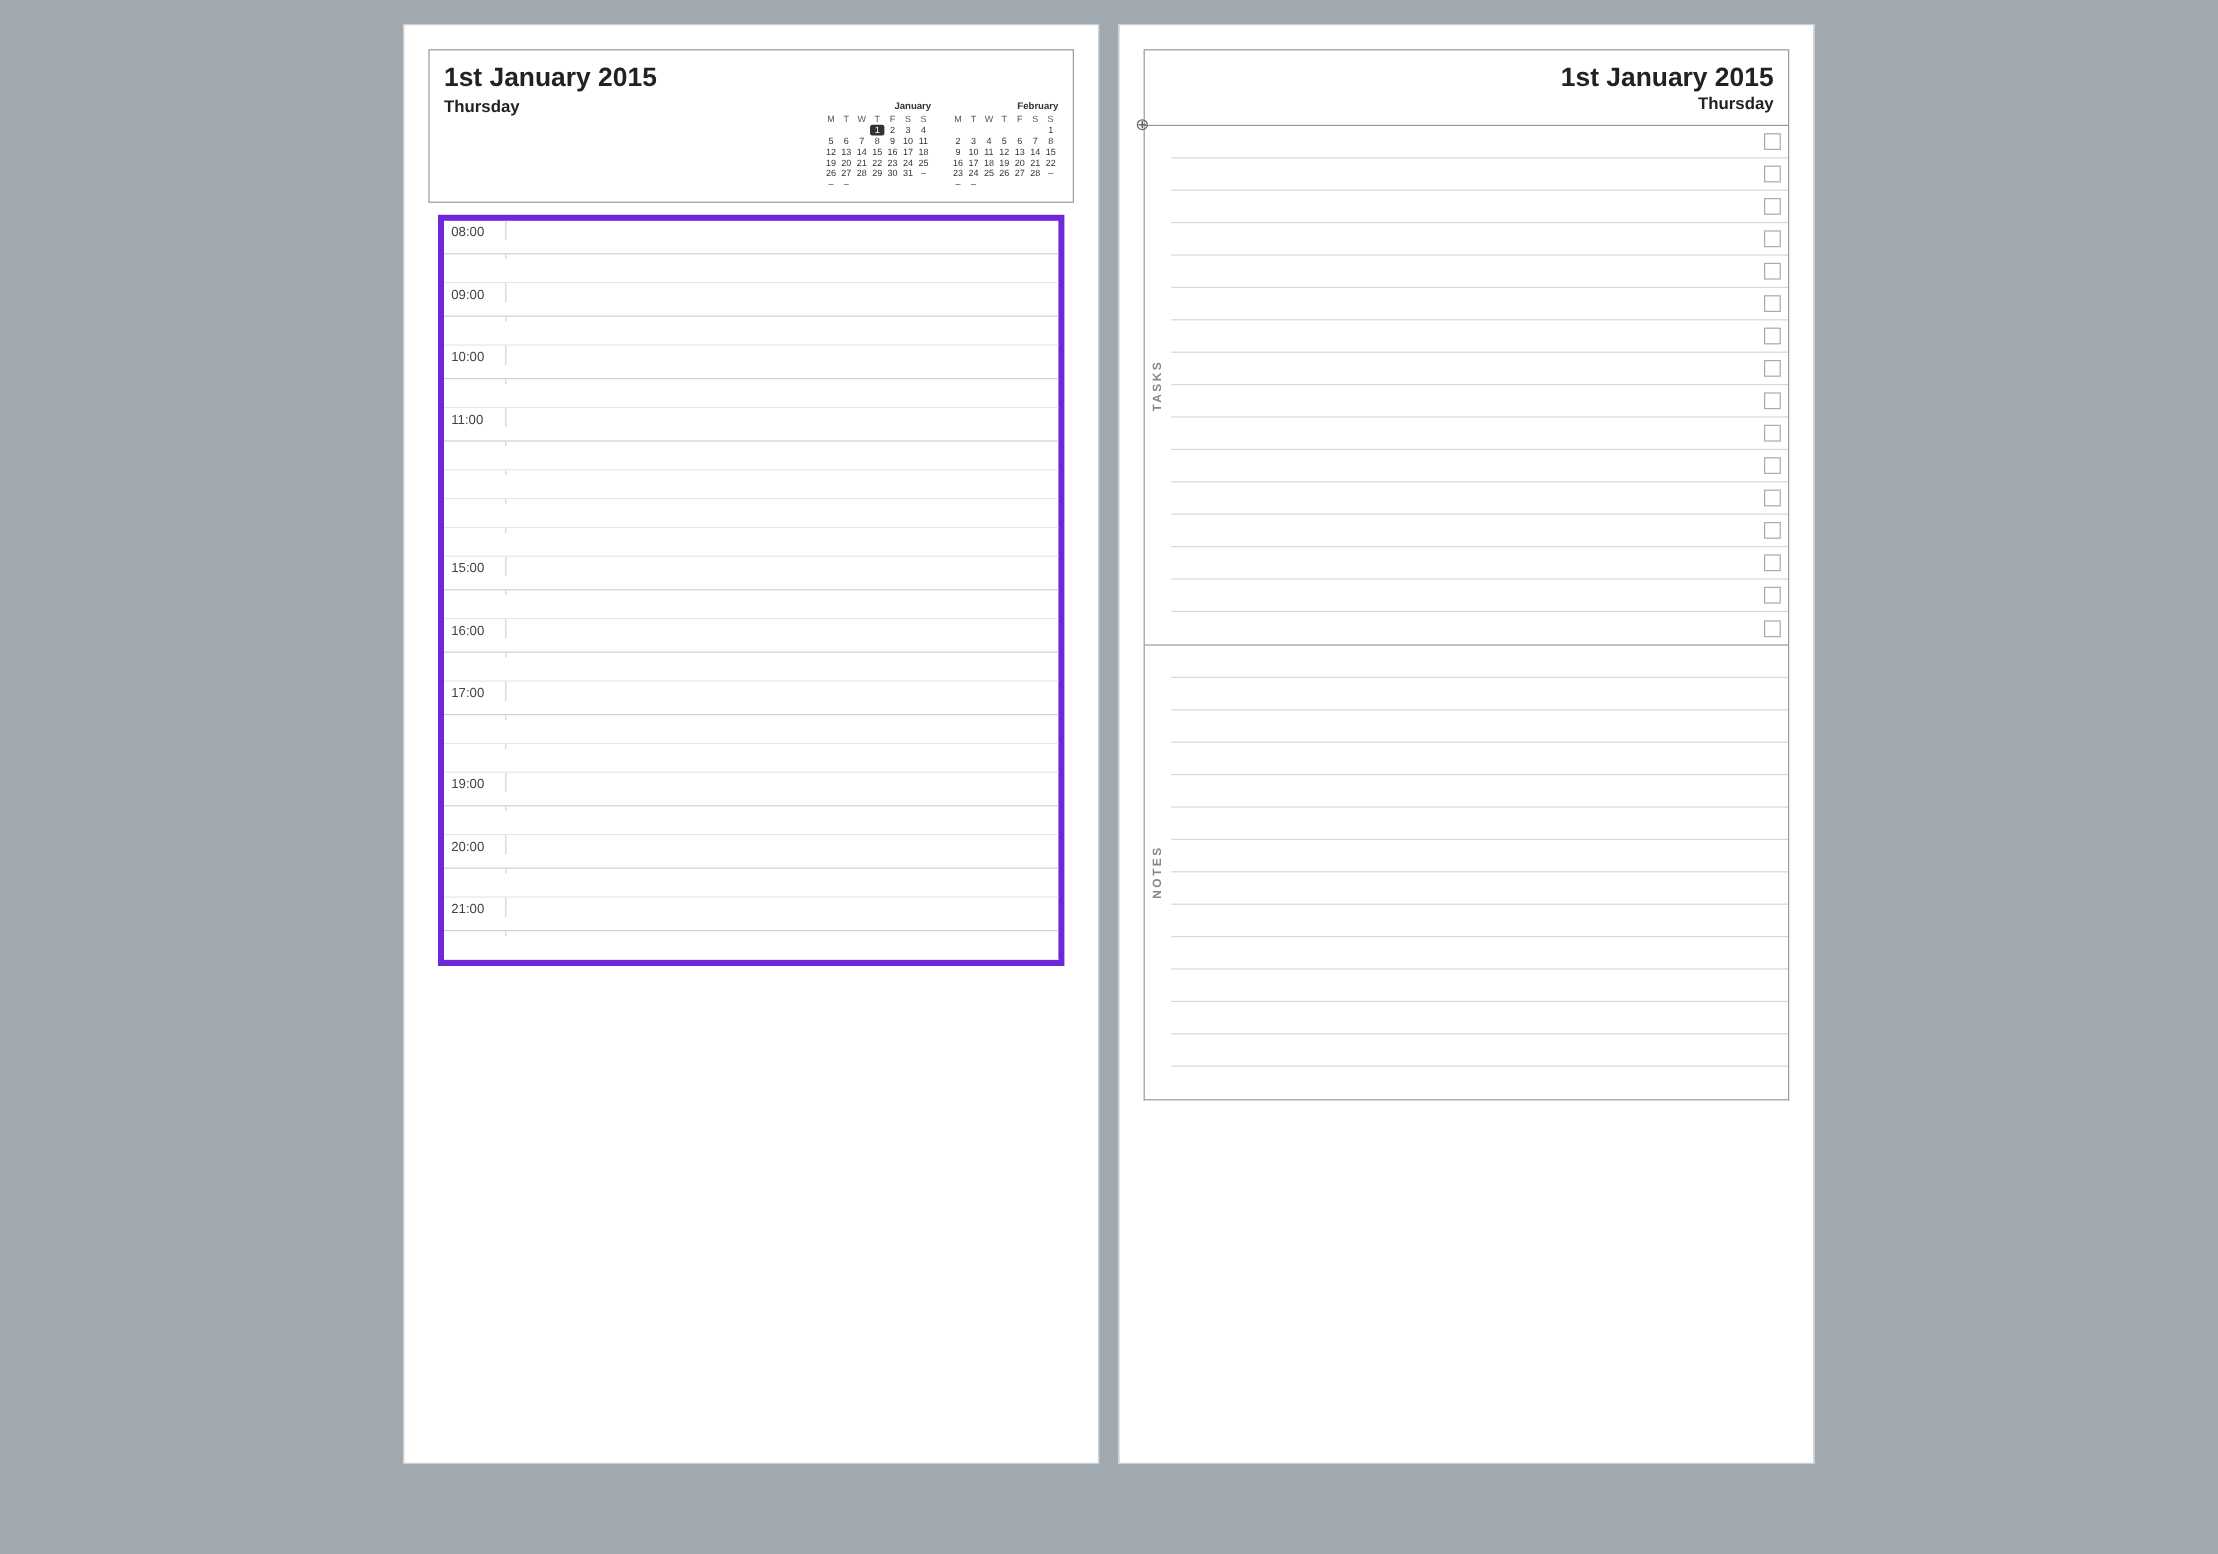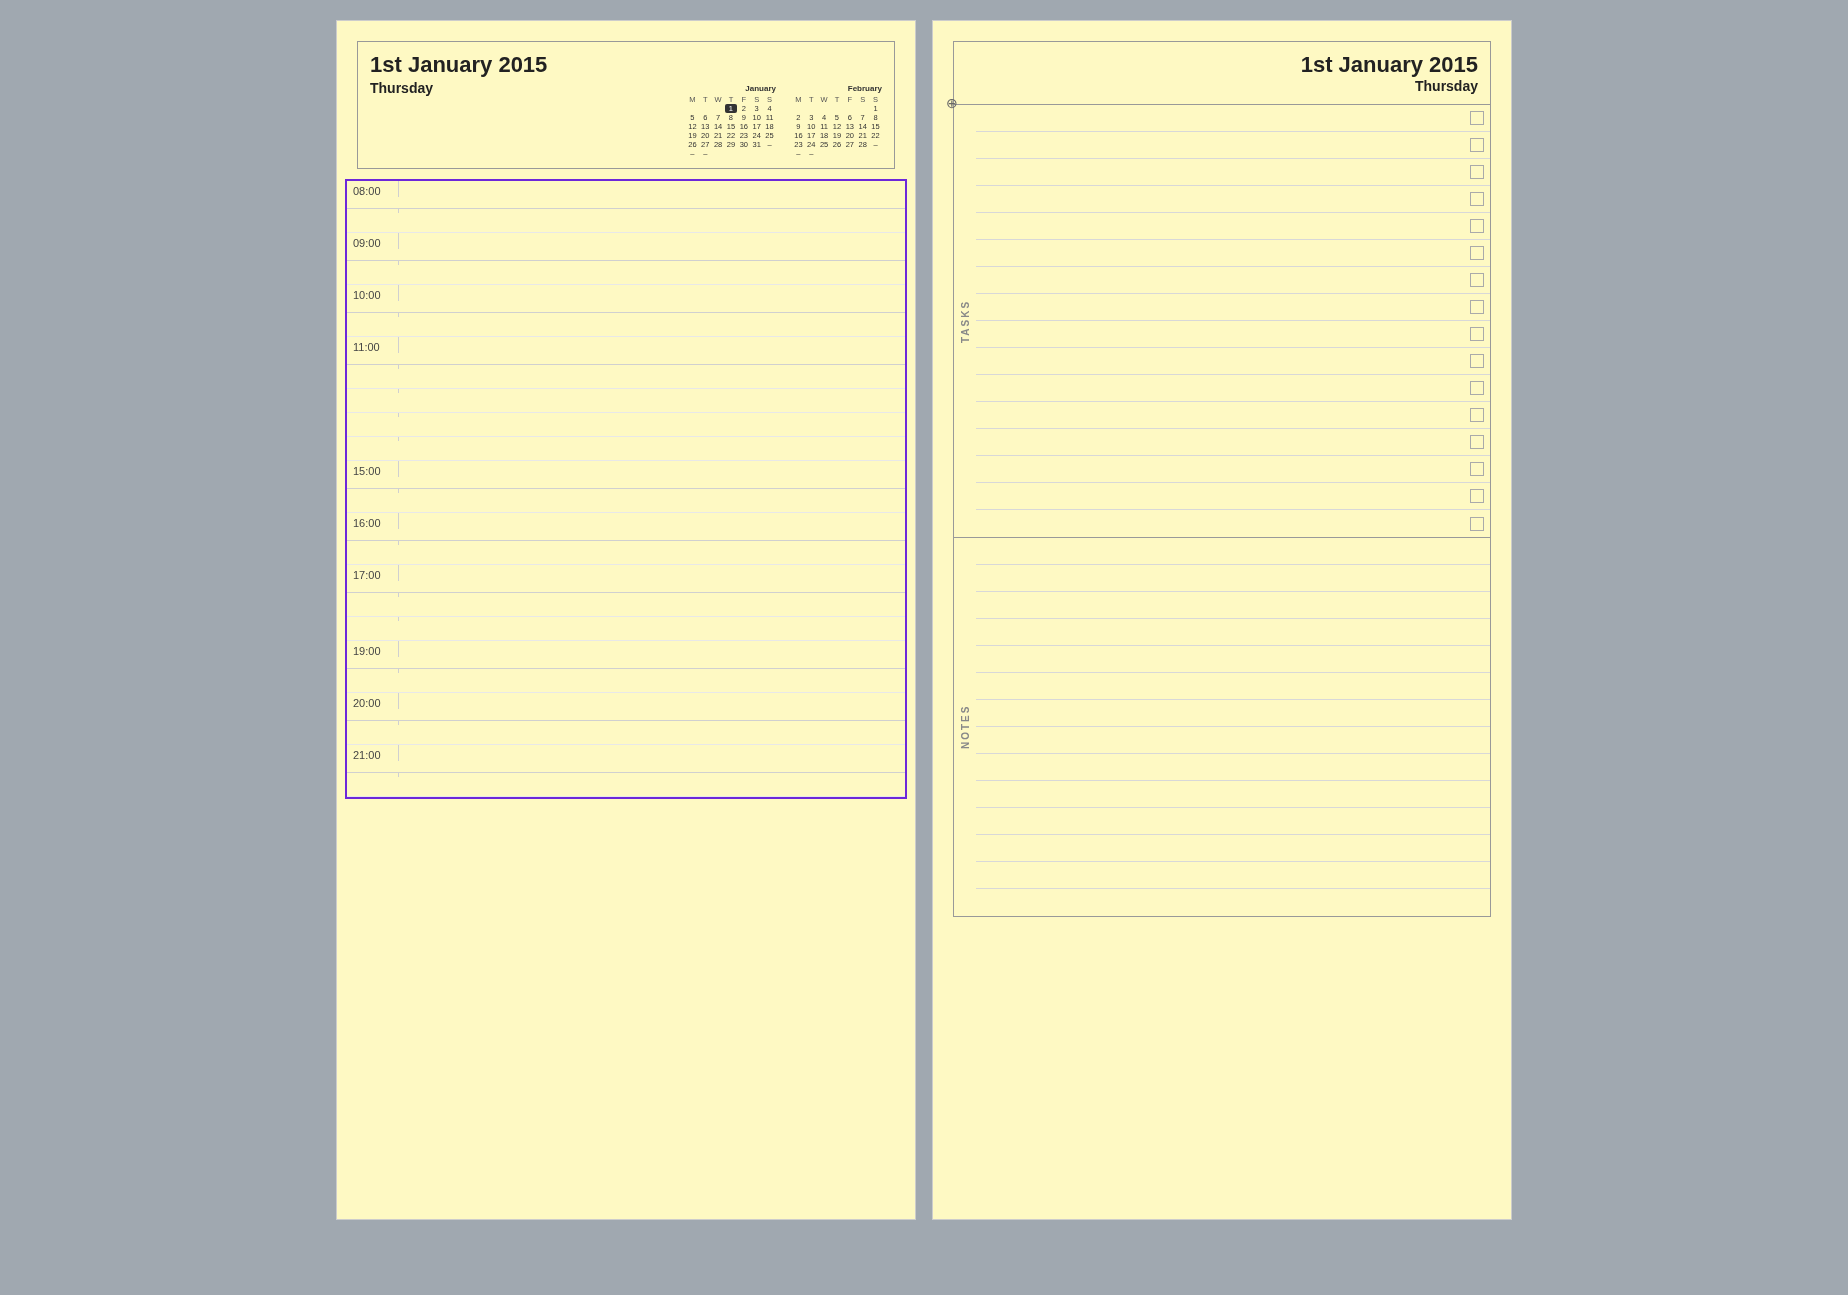--- a/index.html
+++ b/index.html
@@ -11,21 +11,21 @@
       min-height: 100vh;
       padding: 20px;
       font-family: Arial, sans-serif;
     }
     .pages-container {
       display: flex;
       gap: 16px;
       align-items: flex-start;
     }
     .page {
-      background: #fef9c3;
+      background: #ffffff;
       width: 580px;
       min-height: 1200px;
       border: 1px solid #ccc;
       position: relative;
     }
     
     .left-page .header {
       border: 1px solid #999;
       margin: 20px 20px 10px 20px;
       padding: 10px 12px 10px 12px;
@@ -75,22 +75,22 @@
       padding: 0 2px;
       color: #333;
     }
     .mini-cal table td.today {
       background: #333;
       color: #fff;
       border-radius: 2px;
     }
     
     .schedule {
-      margin: 0 8px;
-      border: 2px solid #6d28d9;
+      margin: 0 28px;
+      border: 5px solid #6d28d9;
     }
     .time-row {
       display: flex;
       border-bottom: 1px solid #d0d0d0;
       min-height: 28px;
       align-items: flex-start;
     }
     .time-row:last-child {
       border-bottom: none;
     }

